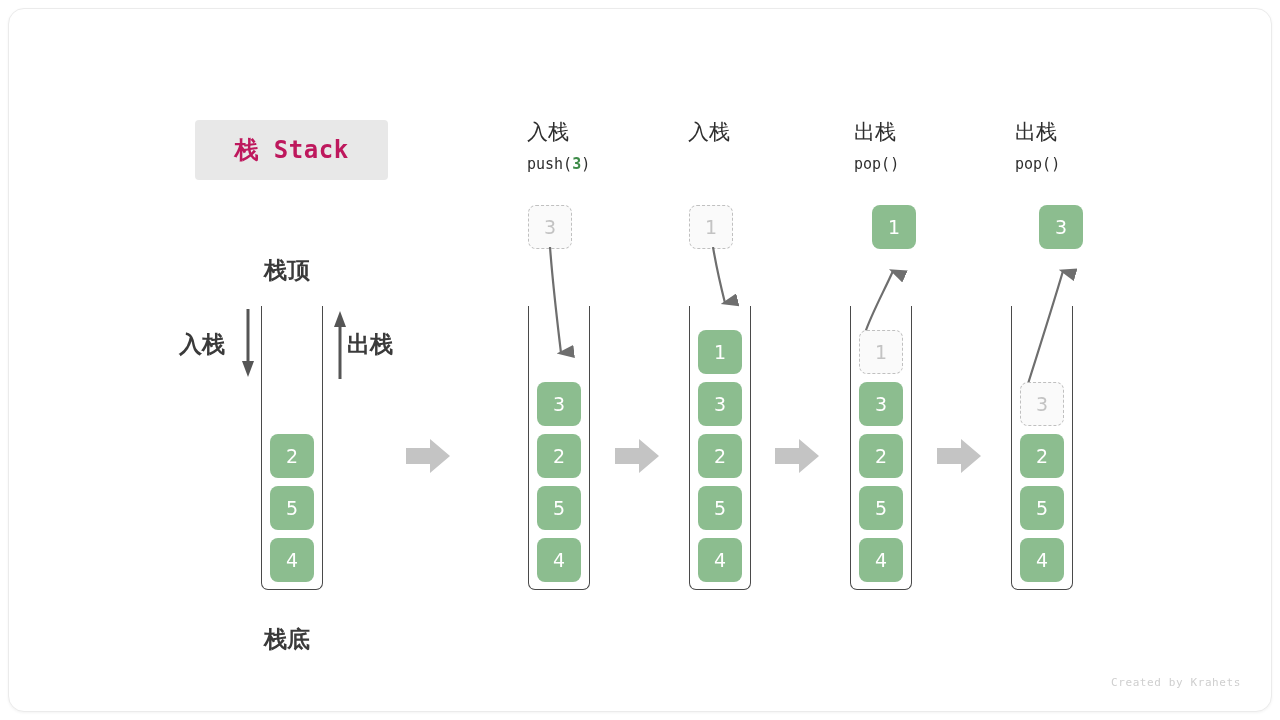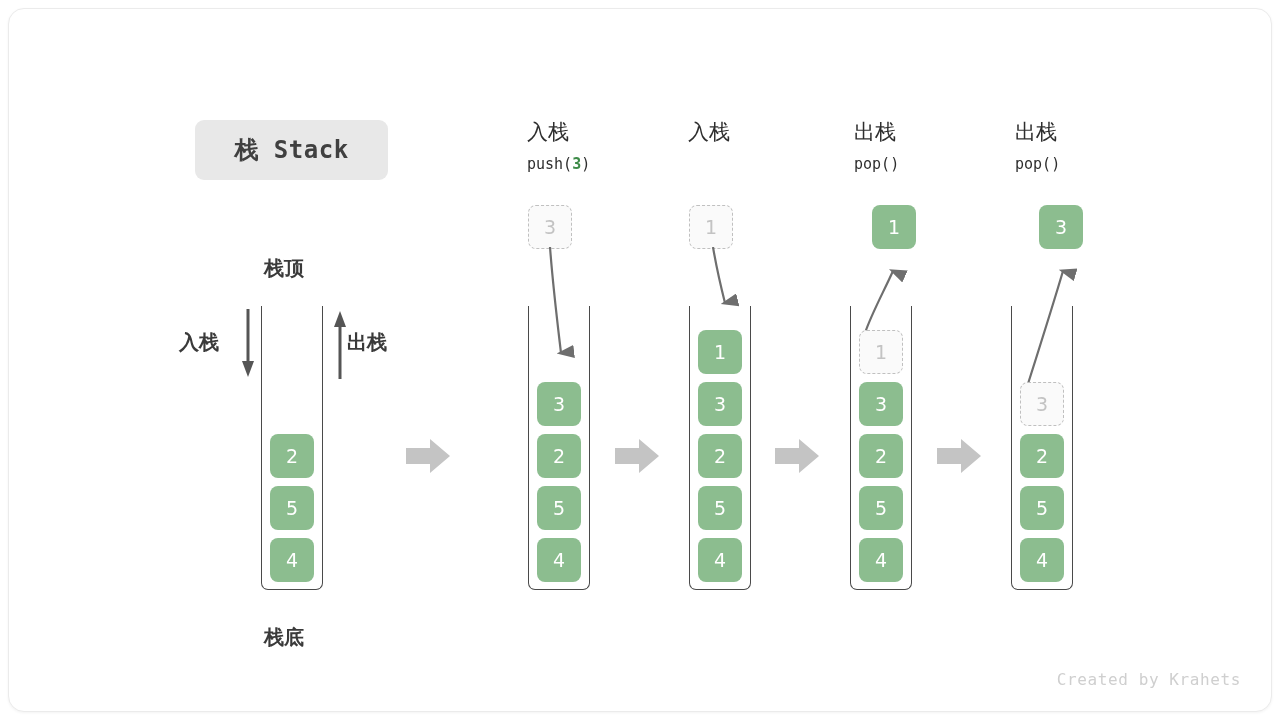--- a/index.html
+++ b/index.html
@@ -18,31 +18,31 @@
     box-shadow: 0 1px 3px rgba(0,0,0,0.05);
     overflow: hidden;
   }
   .abs { position: absolute; }
 
   
   #title-chip {
     left: 186px; top: 111px;
     width: 193px; height: 60px;
     background: #e8e8e8;
-    border-radius: 9px;
+    border-radius: 4px;
     display: flex; align-items: center; justify-content: center;
     font-family: "DejaVu Sans Mono", "Liberation Mono", monospace;
-    font-size: 24px; font-weight: bold; color: #404040;
+    font-size: 24px; font-weight: bold; color: #be185d;
     letter-spacing: 0.5px;
   }
 
   
   .cn-label {
     font-family: "DejaVu Sans", "Liberation Sans", sans-serif;
-    font-size: 20px; font-weight: bold; color: #3a3a3a;
+    font-size: 23px; font-weight: bold; color: #3a3a3a;
     white-space: nowrap;
   }
   #label-top  { left: 255px; top: 246px; }
   #label-bottom { left: 255px; top: 615px; }
   #label-push-side { left: 170px; top: 320px; }
   #label-pop-side  { left: 338px; top: 320px; }
 
   
   .side-arrow { width: 20px; height: 70px; }
 
@@ -95,21 +95,21 @@
     border: 1.6px dashed #c0c0c0;
   }
 
   
   .step-arrow { width: 44px; height: 38px; }
 
   
   #footer {
     right: 30px; bottom: 22px;
     font-family: "DejaVu Sans Mono", "Liberation Mono", monospace;
-    font-size: 16px; color: #cfcfcf; letter-spacing: 0.6px;
+    font-size: 11px; color: #cfcfcf; letter-spacing: 0.6px;
   }
 </style>
 </head>
 <body>
 
 <div id="card">
 
   <div id="title-chip" class="abs">栈 Stack</div>
 
   <div id="label-top" class="abs cn-label">栈顶</div>

